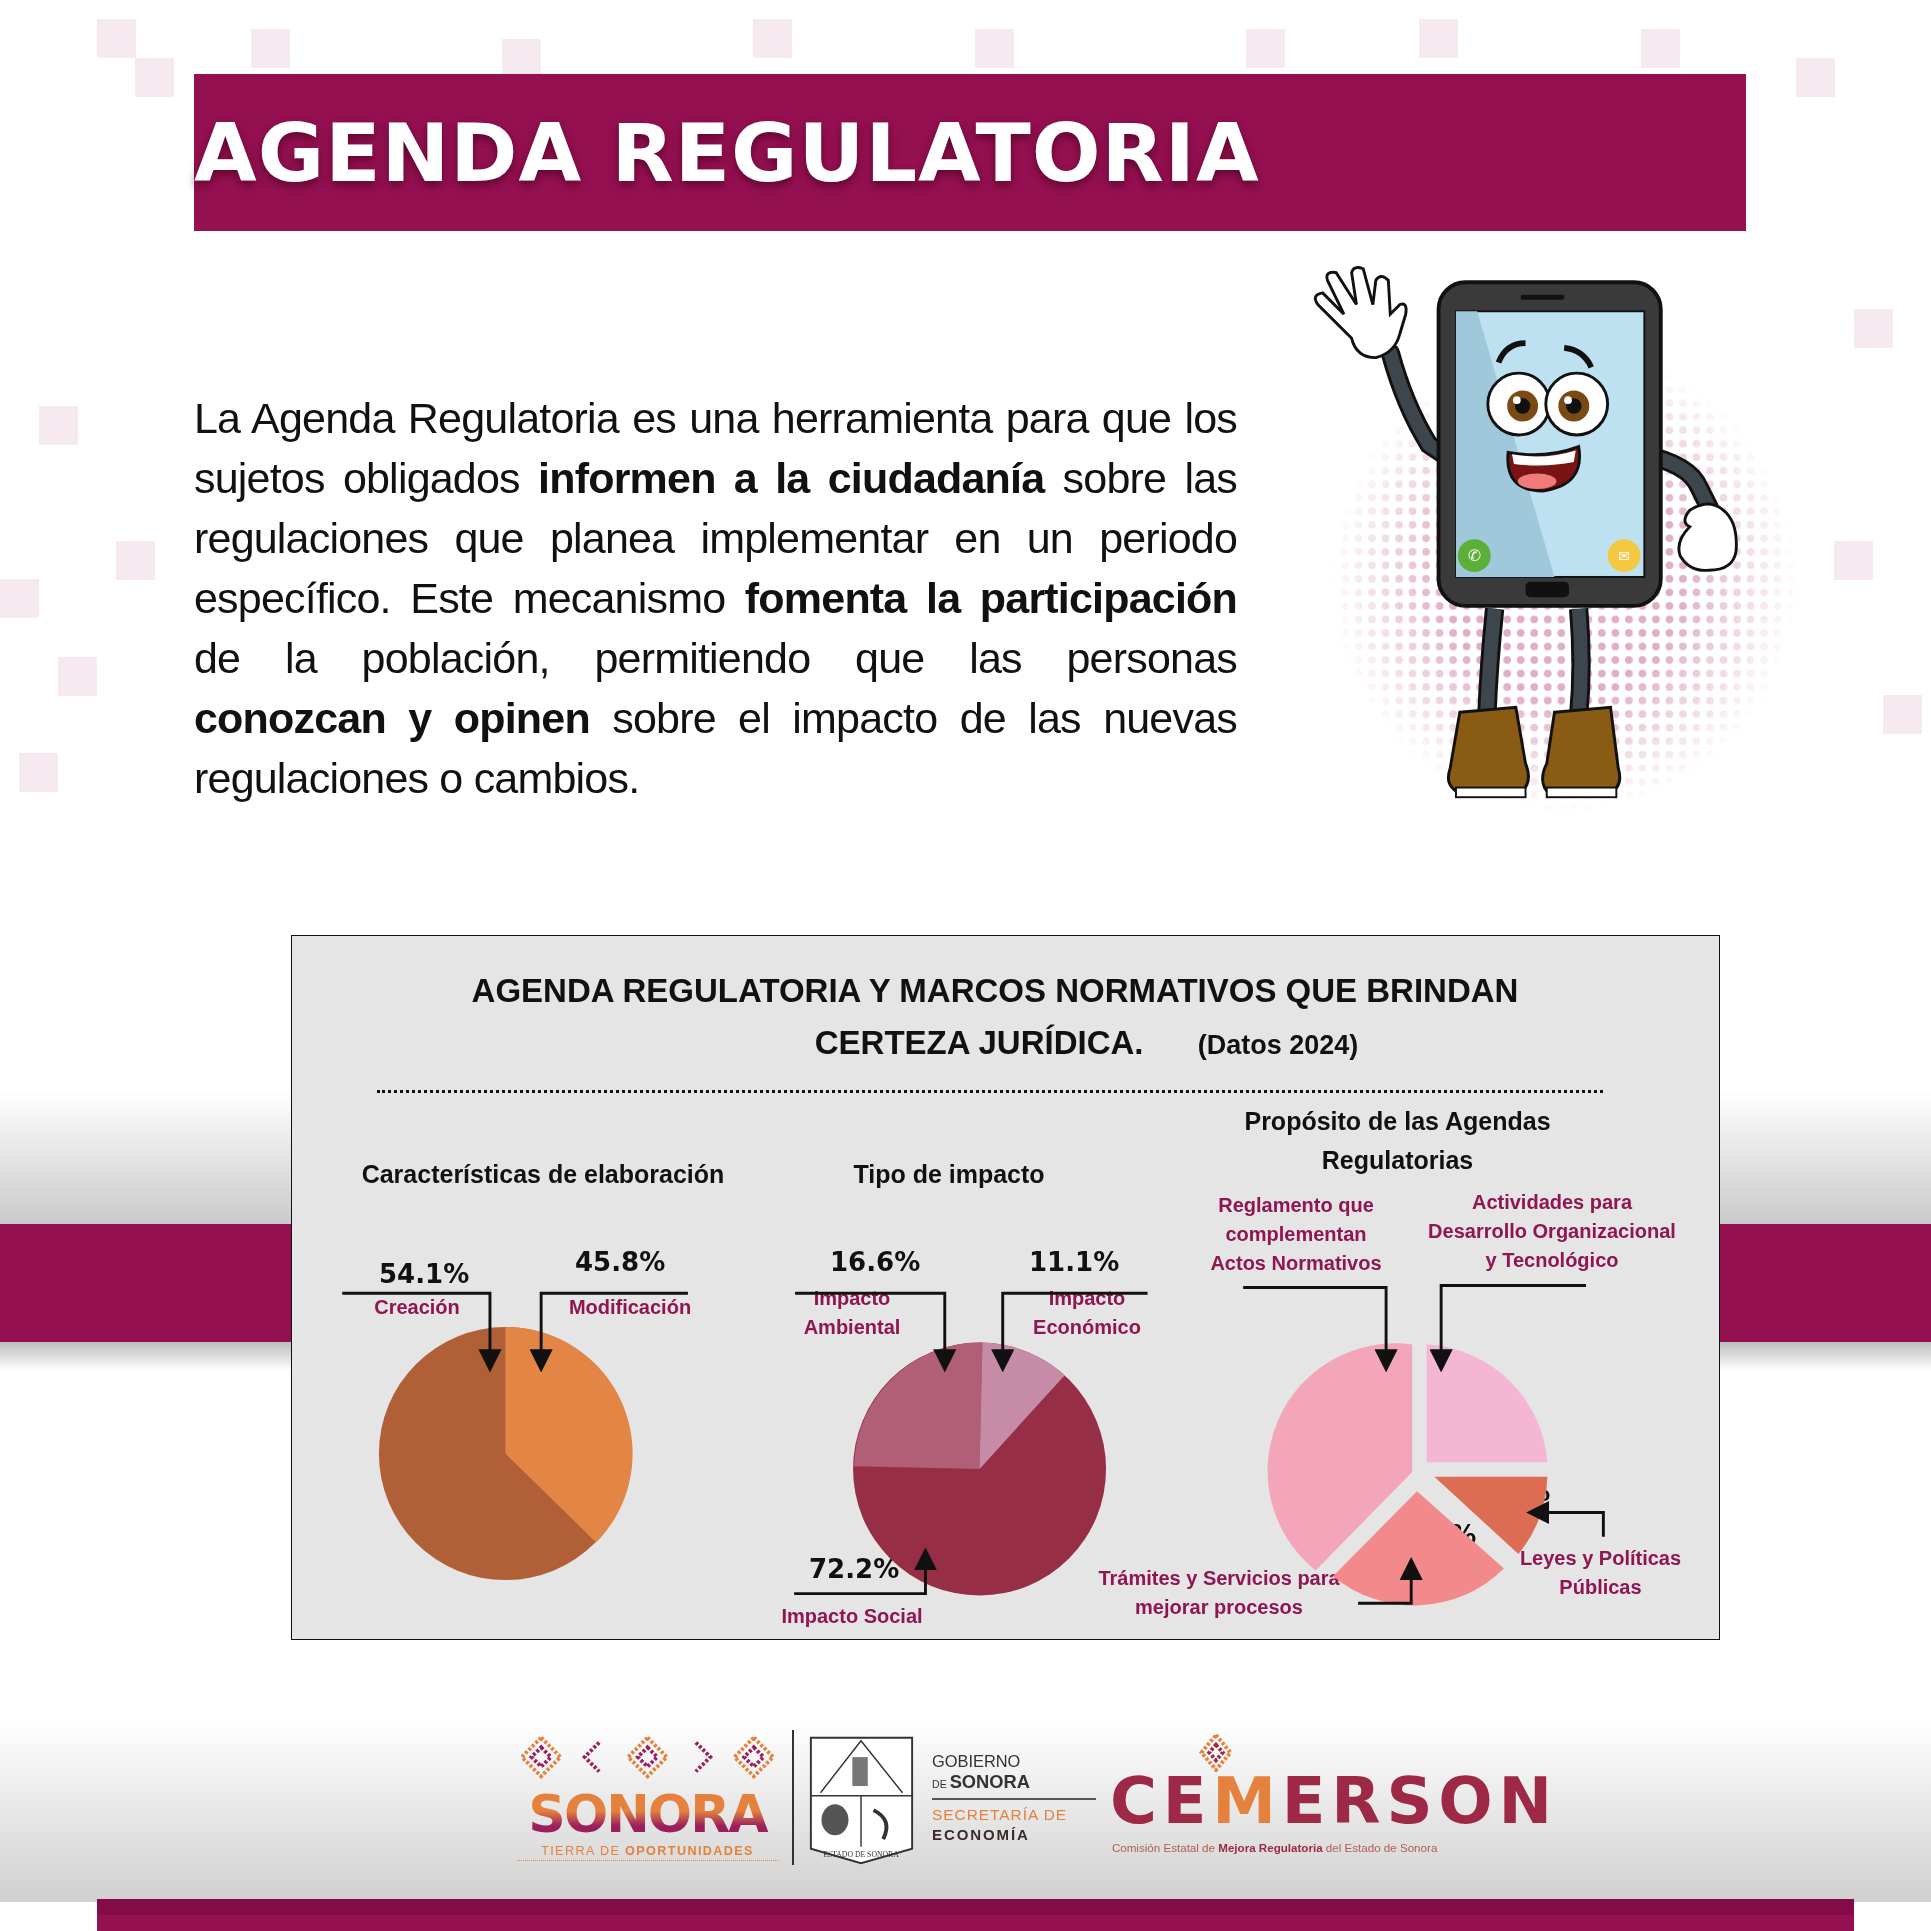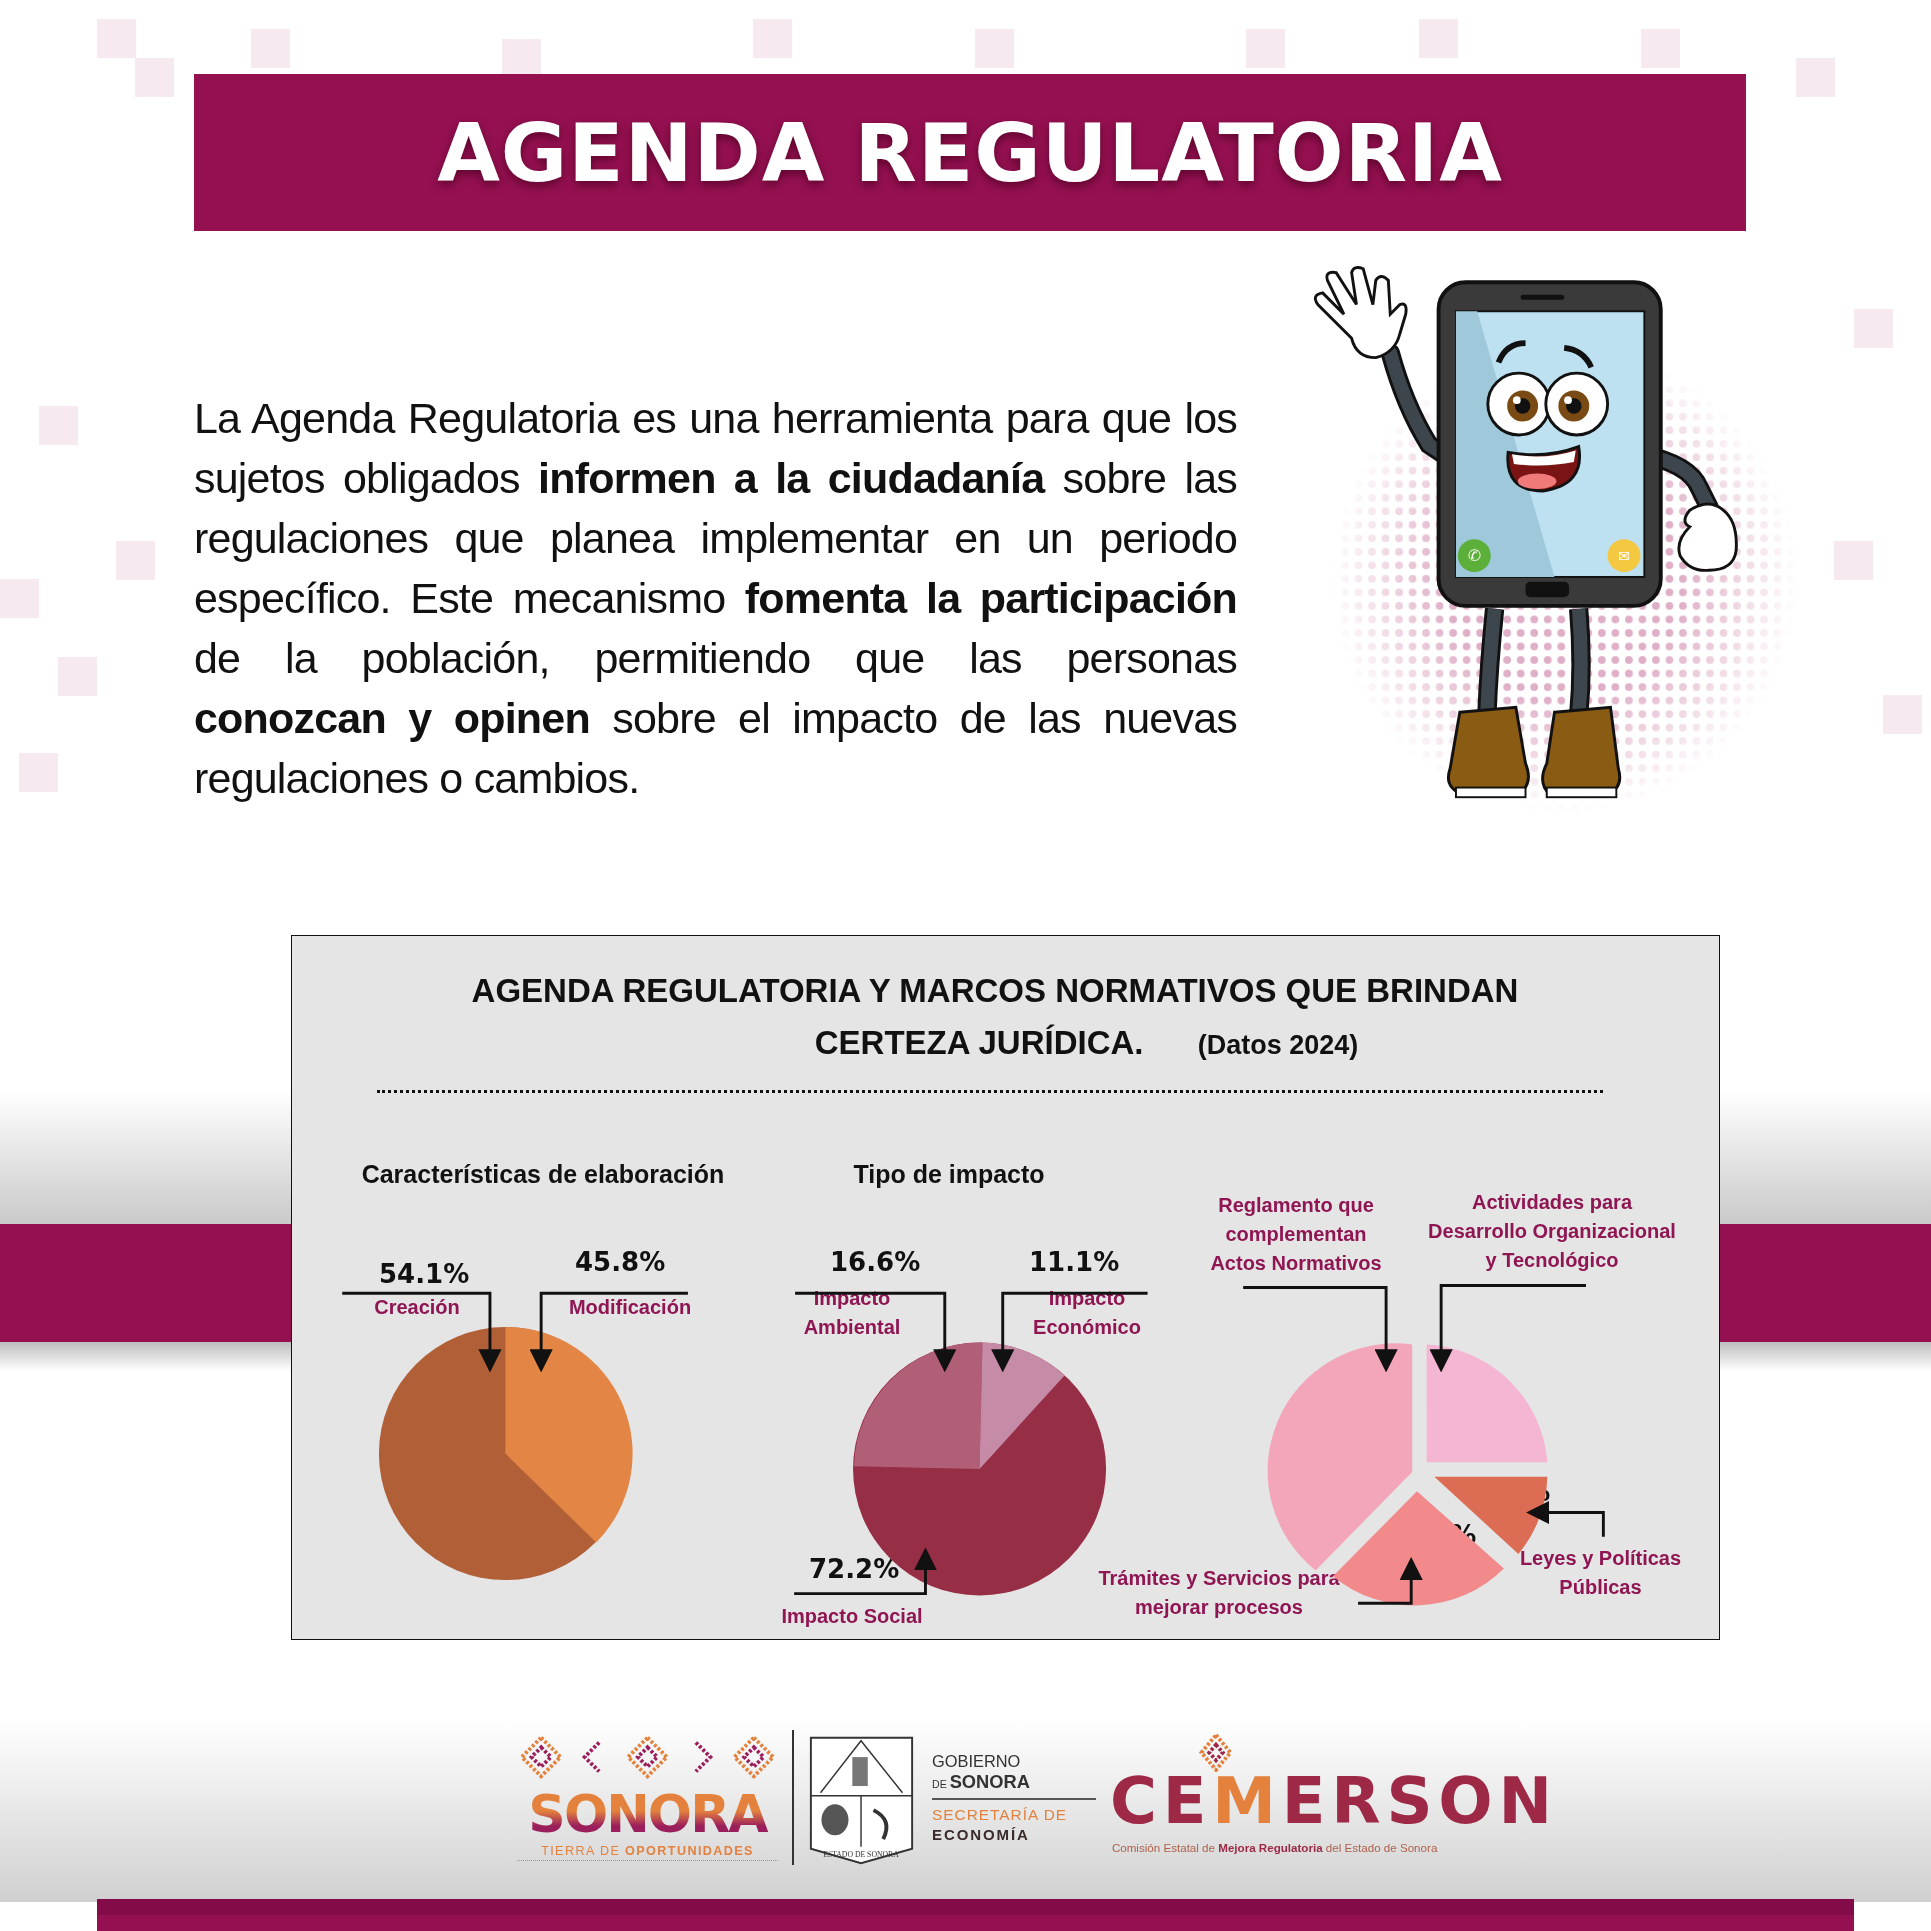--- a/index.html
+++ b/index.html
@@ -1,21 +1,21 @@
 <!DOCTYPE html>
 <html><head>
 <meta charset="utf-8">
 <style>
   html,body{margin:0;padding:0;}
   body{width:1931px;height:1931px;position:relative;overflow:hidden;background:#ffffff;font-family:"Liberation Sans",sans-serif;}
   .bgpat{position:absolute;background:#f6e9ef;}
   .fade-top{position:absolute;left:0;top:1091px;width:1931px;height:135px;background:linear-gradient(#ffffff,#c9c9c9);}
   .band{position:absolute;left:0;top:1224px;width:1931px;height:118px;}
   .band-shadow{position:absolute;left:0;top:1342px;width:1931px;height:29px;background:linear-gradient(#bdbdbd,#ffffff);}
-  .title-banner{position:absolute;left:194px;top:74px;width:1552px;height:157px;display:flex;align-items:center;justify-content:center;}
+  .title-banner{position:absolute;left:194px;top:74px;width:1552px;height:157px;display:flex;align-items:center;}
   .title-banner span{color:#fff;font-family:"DejaVu Sans",sans-serif;font-weight:bold;font-size:81px;letter-spacing:1px;text-shadow:0 3.9px 9.7px rgba(70,0,30,.7);}
   .para{position:absolute;left:194px;top:388px;width:1043px;font-family:"Liberation Sans",sans-serif;font-size:43px;line-height:60px;text-align:justify;color:#111;letter-spacing:-0.8px;}
   .para b{font-weight:bold;}
   .phone-wrap{position:absolute;left:1284px;top:261px;width:541px;height:657px;}
   .chartbox{position:absolute;left:291px;top:935px;width:1406px;height:703px;background:#e5e5e5;border:1.9px solid #111;padding-left:21px;}
   .chart-title{position:absolute;left:0;top:29px;width:1406px;text-align:center;font-weight:bold;font-size:33px;color:#111;line-height:52px;}
   .chart-title .l2{display:block;padding-left:183px;}
   .chart-title .datos{font-size:27px;margin-left:45px;}
   .dots{position:absolute;left:85px;top:154px;width:1226px;border-top:3.9px dotted #111;}
   .sub{position:absolute;font-weight:bold;font-size:25px;color:#111;text-align:center;}
@@ -153,20 +153,21 @@
   <div class="lbl" style="left:261px;top:357px;width:154px">Modificación</div>
 
   <div class="sub" style="left:512px;top:224px;width:290px">Tipo de impacto</div>
   <div class="pct" style="left:538px;top:311px">16.6%</div>
   <div class="pct" style="left:737px;top:311px">11.1%</div>
   <div class="lbl" style="left:502px;top:348px;width:116px"><span>Impacto</span><br><span>Ambiental</span></div>
   <div class="lbl" style="left:732px;top:348px;width:126px"><span>Impacto</span><br><span>Económico</span></div>
   <div class="pct" style="left:517px;top:618px">72.2%</div>
   <div class="lbl" style="left:473px;top:666px;width:174px">Impacto Social</div>
 
+  <div class="sub" style="left:922px;top:166px;width:367px;line-height:39px"><span>Propósito de las Agendas</span><br><span>Regulatorias</span></div>
   <div class="lbl" style="left:1120px;top:252px;width:280px"><span>Actividades para</span><br><span>Desarrollo Organizacional</span><br><span>y Tecnológico</span></div>
   <div class="lbl" style="left:898px;top:255px;width:212px"><span>Reglamento que</span><br><span>complementan</span><br><span>Actos Normativos</span></div>
   <div class="pct" style="left:1013px;top:485px">31.9%</div>
   <div class="pct" style="left:1147px;top:465px">26.3%</div>
   <div class="pct" style="left:1168px;top:541px">15.9%</div>
   <div class="pct" style="left:1094px;top:584px">25.6%</div>
   <div class="lbl" style="left:1212px;top:608px;width:193px"><span>Leyes y Políticas</span><br><span>Públicas</span></div>
   <div class="lbl" style="left:787px;top:628px;width:280px"><span>Trámites y Servicios para</span><br><span>mejorar procesos</span></div>
 
   <svg class="svgl" width="1406" height="703" viewBox="0 0 1456 728">

